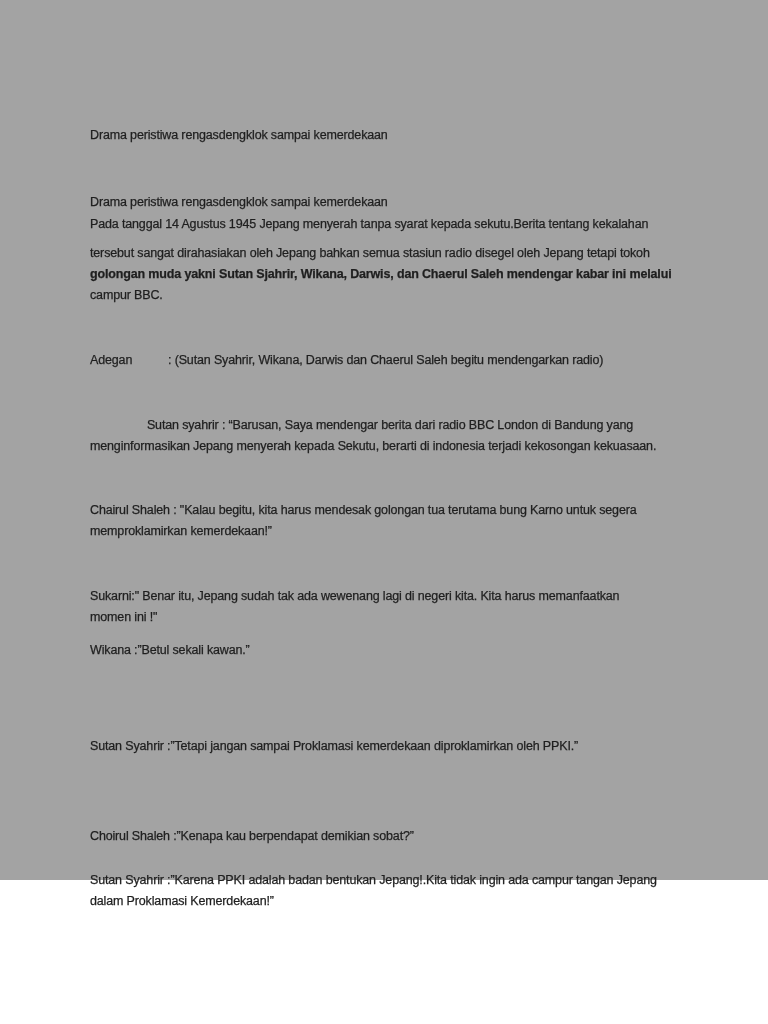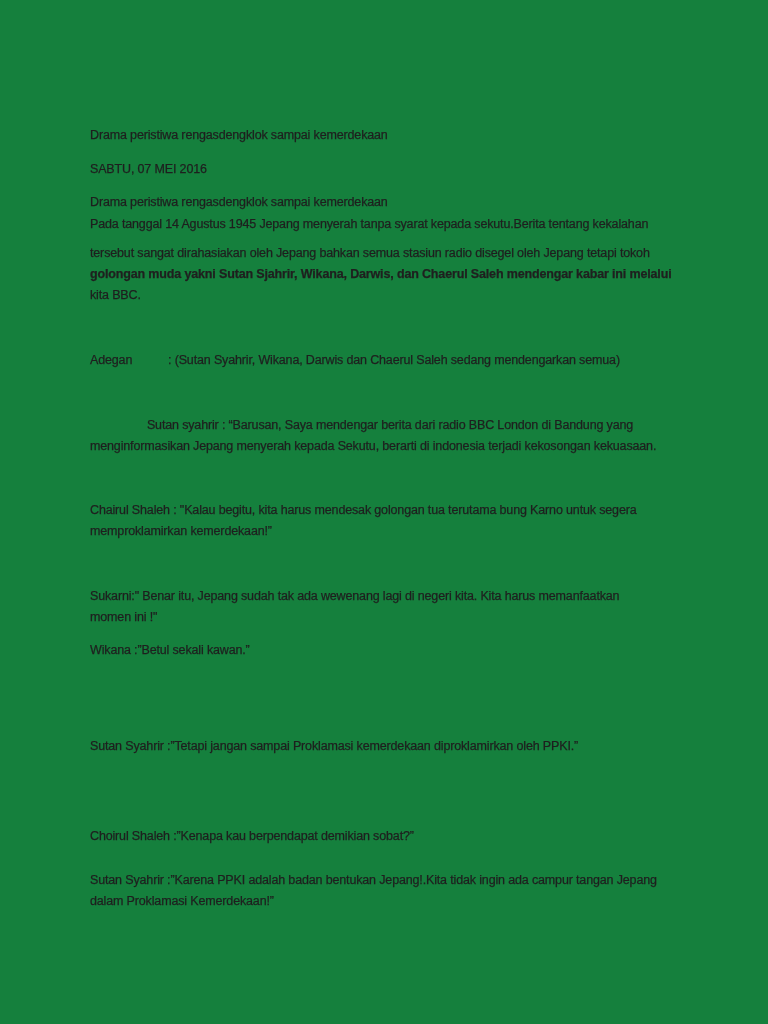--- a/index.html
+++ b/index.html
@@ -13,22 +13,22 @@
       position: relative;
       overflow: hidden;
       font-family: "Liberation Sans", sans-serif;
       color: #1e1e1e;
     }
     .page {
       position: absolute;
       left: 0;
       top: 0;
       width: 768px;
-      height: 1024px;
-      background: #15803d;
+      height: 880px;
+      background: #a3a3a3;
     }
     .line {
       position: absolute;
       left: 90px;
       width: 600px;
       font-size: 12.5px;
       line-height: 20.5px;
       font-weight: normal;
       letter-spacing: -0.15px;
       color: #1f1f1f;
@@ -55,33 +55,32 @@
     }
     .nowrap { white-space: nowrap; }
   </style>
 </head>
 <body>
 
 <div class="page">
 
   <div class="line nowrap" style="top:125px;">Drama peristiwa rengasdengklok sampai kemerdekaan</div>
 
-  <div class="line nowrap" style="top:159px;">SABTU, 07 MEI 2016</div>
 
   <div class="line nowrap" style="top:192px;">Drama peristiwa rengasdengklok sampai kemerdekaan</div>
 
   <div>
     <div class="line nowrap" style="top:214px;">Pada tanggal 14 Agustus 1945 Jepang menyerah tanpa syarat kepada sekutu.Berita tentang kekalahan</div>
     <div class="line nowrap" style="top:243px;">tersebut sangat dirahasiakan oleh Jepang bahkan semua stasiun radio disegel oleh Jepang tetapi tokoh</div>
     <div class="line nowrap" style="top:264px;font-weight:bold;">golongan muda yakni Sutan Sjahrir, Wikana, Darwis, dan Chaerul Saleh mendengar kabar ini melalui</div>
-    <div class="line nowrap" style="top:285px;">kita BBC.</div>
+    <div class="line nowrap" style="top:285px;">campur BBC.</div>
   </div>
 
   <div class="adegan-row nowrap">
-    <span class="adegan-label">Adegan</span><span class="adegan-text">: (Sutan Syahrir, Wikana, Darwis dan Chaerul Saleh sedang mendengarkan semua)</span>
+    <span class="adegan-label">Adegan</span><span class="adegan-text">: (Sutan Syahrir, Wikana, Darwis dan Chaerul Saleh begitu mendengarkan radio)</span>
   </div>
 
   <div>
     <div class="line nowrap" style="top:415px;text-align:center;">Sutan syahrir : “Barusan, Saya mendengar berita dari radio BBC London di Bandung yang</div>
     <div class="line nowrap" style="top:436px;">menginformasikan Jepang menyerah kepada Sekutu, berarti di indonesia terjadi kekosongan kekuasaan.</div>
   </div>
 
   <div>
     <div class="line nowrap" style="top:500px;">Chairul Shaleh : "Kalau begitu, kita harus mendesak golongan tua terutama bung Karno untuk segera</div>
     <div class="line nowrap" style="top:521px;">memproklamirkan kemerdekaan!”</div>

